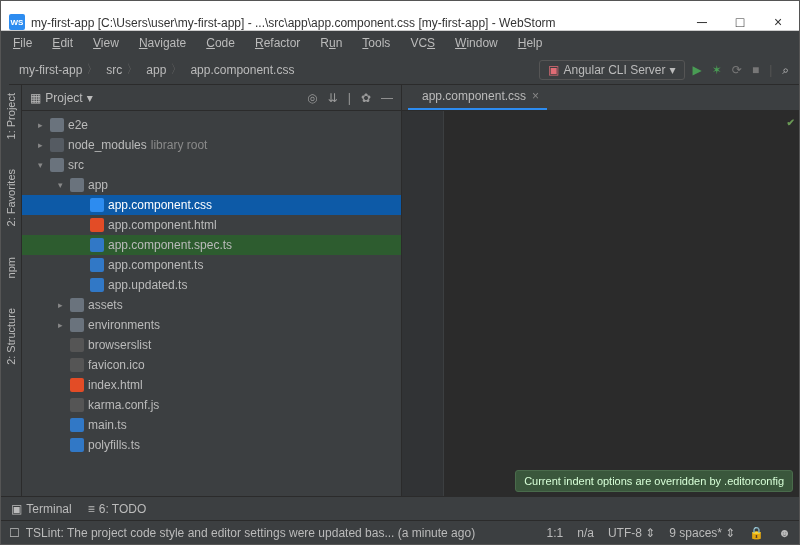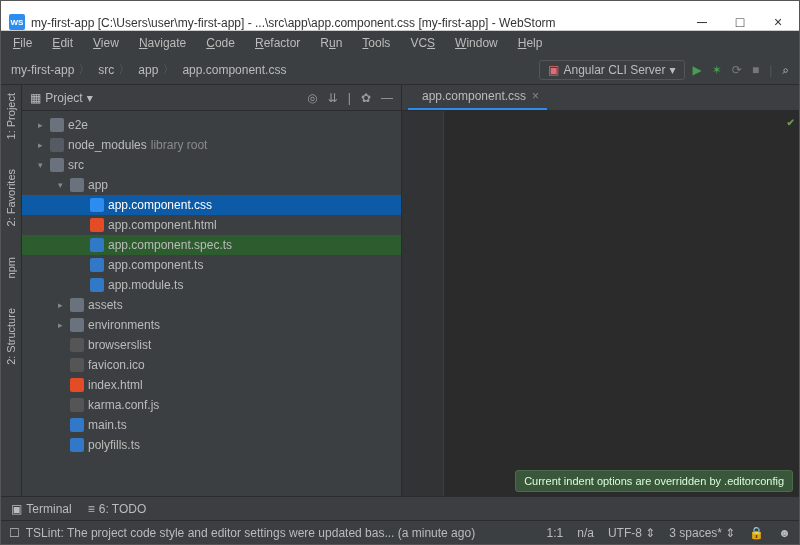--- a/index.html
+++ b/index.html
@@ -7,21 +7,21 @@
 .window { width: 800px; height: 545px; border: 1px solid #555; display: flex; flex-direction: column; background: #f0f0f0; }
 .titlebar { height: 30px; display: flex; align-items: flex-end; padding: 0 8px; background: #fff; border-bottom: 1px solid #ccc; }
 .titlebar .logo { width: 16px; height: 16px; background: #2d8cf0; color: #fff; display: flex; align-items: center; justify-content: center; font-size: 8px; font-weight: bold; border-radius: 2px; margin-right: 6px; }
 .titlebar .title { flex: 1; font-size: 12px; color: #333; white-space: nowrap; overflow: hidden; text-overflow: ellipsis; }
 .titlebar .controls { display: flex; gap: 12px; align-items: center; }
 .titlebar .controls span { width: 26px; text-align: center; font-size: 14px; color: #333; cursor: pointer; }
 .ide { flex: 1; display: flex; flex-direction: column; background: #3c3f41; color: #bbb; }
 .menubar { height: 24px; display: flex; align-items: center; padding: 0 6px; gap: 8px; background: #3c3f41; }
 .menubar .menu { padding: 2px 6px; color: #bbb; cursor: pointer; }
 .menubar .menu u { text-decoration: underline; }
-.toolbar { height: 30px; display: flex; align-items: center; padding: 0 6px; background: #3c3f41; border-bottom: 1px solid #2b2b2b; }
+.toolbar { height: 30px; display: flex; align-items: center; padding: 0 6px; background: #3c3f41; border-bottom: 1px solid #2b2b2b; margin-left: 8px; }
 .breadcrumbs { flex: 1; display: flex; align-items: center; gap: 4px; color: #bbb; overflow: hidden; }
 .bc-item { display: flex; align-items: center; gap: 4px; white-space: nowrap; }
 .bc-sep { color: #666; }
 .runcfg { display: flex; align-items: center; gap: 4px; border: 1px solid #555; border-radius: 3px; padding: 2px 8px; margin-right: 8px; }
 .tb-icons { display: flex; align-items: center; gap: 10px; margin-right: 4px; }
 .tb-icons span { cursor: pointer; }
 .main-area { flex: 1; display: flex; min-height: 0; }
 .left-gutter { width: 21px; background: #3c3f41; border-right: 1px solid #2b2b2b; display: flex; flex-direction: column; align-items: center; padding-top: 8px; gap: 30px; }
 .left-gutter .tool { writing-mode: vertical-rl; transform: rotate(180deg); color: #bbb; font-size: 11px; cursor: pointer; display: flex; align-items: center; gap: 3px; }
 .project-panel { width: 380px; background: #3c3f41; border-right: 1px solid #2b2b2b; display: flex; flex-direction: column; }
@@ -178,21 +178,21 @@
           <div class="tree-row caret" style="padding-left:68px">
               <span class="ic ic-ts"></span>
               <span>app.component.spec.ts</span>
             </div>
           <div class="tree-row" style="padding-left:68px">
               <span class="ic ic-ts"></span>
               <span>app.component.ts</span>
             </div>
           <div class="tree-row" style="padding-left:68px">
               <span class="ic ic-ts"></span>
-              <span>app.module.ts</span>
+              <span>app.updated.ts</span>
             </div>
           <div class="tree-row" style="padding-left:36px">
               <span class="arrow">▸</span>
               <span class="ic ic-folder"></span>
               <span>assets</span>
             </div>
           <div class="tree-row" style="padding-left:36px">
               <span class="arrow">▸</span>
               <span class="ic ic-folder"></span>
               <span>environments</span>
@@ -251,18 +251,18 @@
           <span>6: TODO</span>
         </div>
     </div>
 
     <div class="statusbar">
       <span style="margin-right:6px">☐</span>
       <div class="msg">TSLint: The project code style and editor settings were updated bas... (a minute ago)</div>
       <div class="seg">1:1</div>
       <div class="seg">n/a</div>
       <div class="seg"><span>UTF-8</span> <span>⇕</span></div>
-      <div class="seg"><span>3 spaces</span>* <span>⇕</span></div>
+      <div class="seg"><span>9 spaces</span>* <span>⇕</span></div>
       <div class="seg">🔒</div>
       <div class="seg">☻</div>
     </div>
   </div>
 </div>
 
 </body></html>

